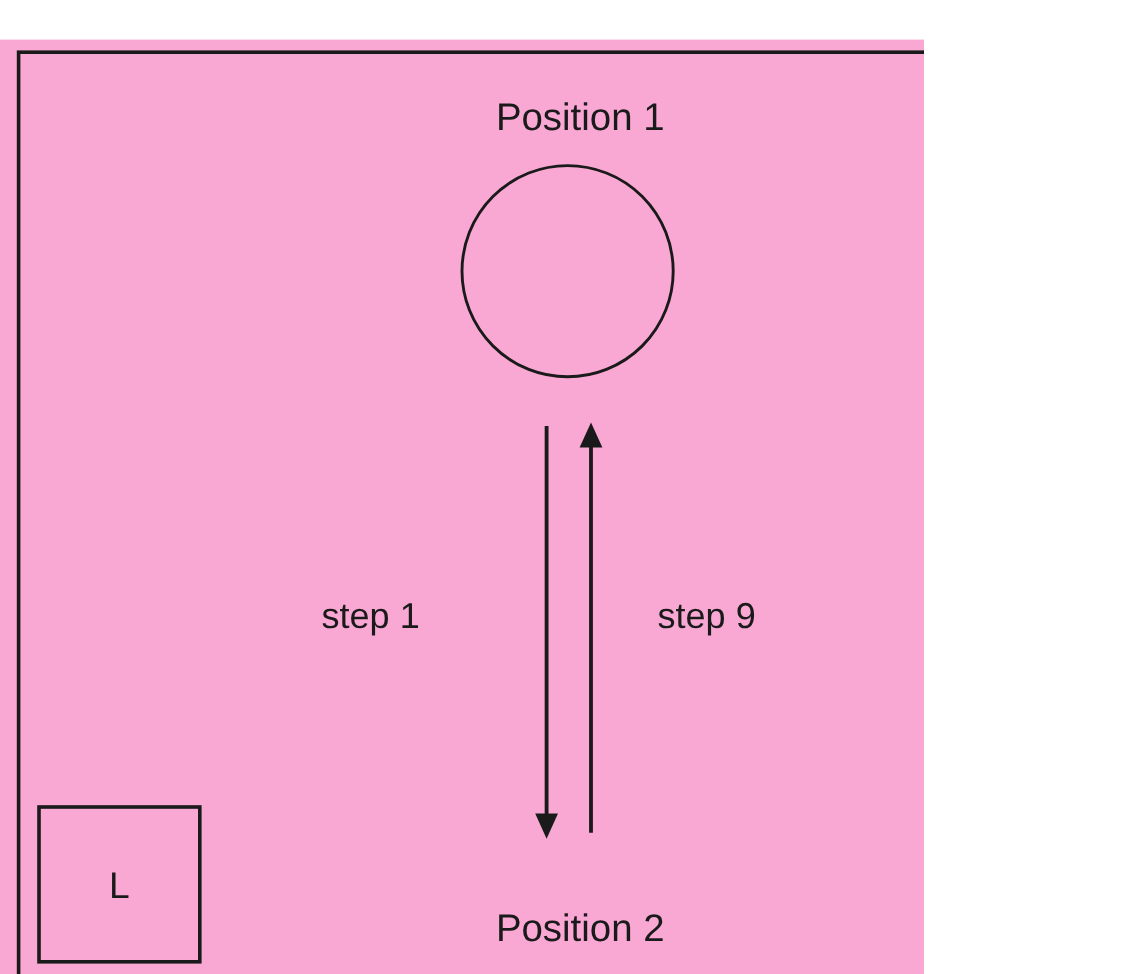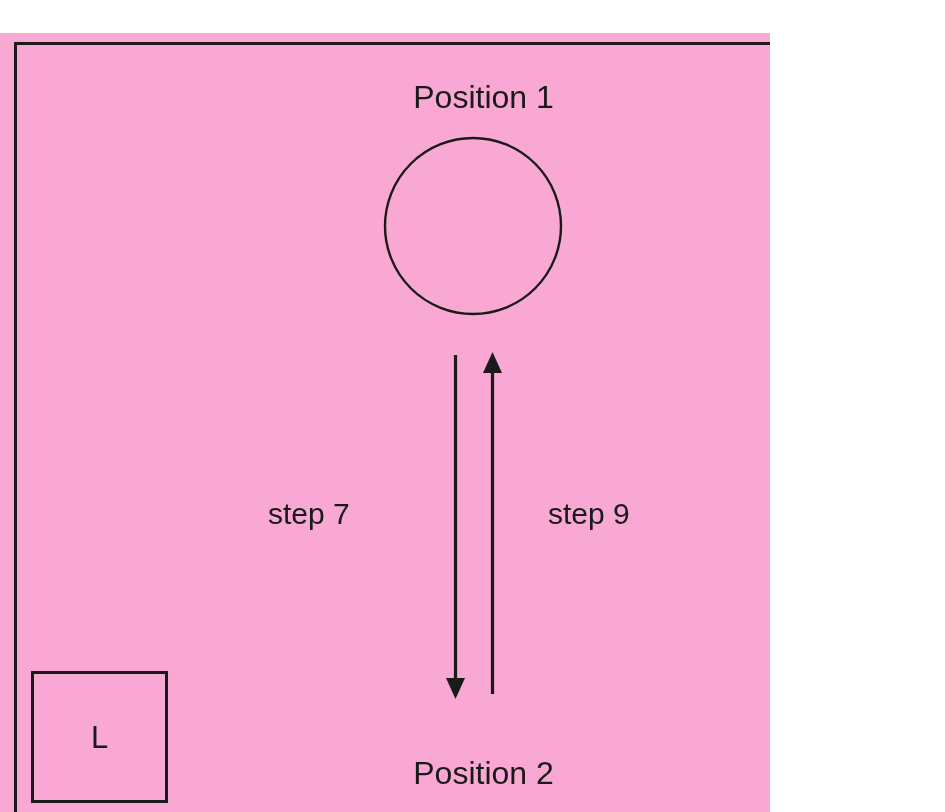--- a/index.html
+++ b/index.html
@@ -114,21 +114,21 @@
     </g>
 
     <g>
       <line x1="492.5" y1="661" x2="492.5" y2="338" stroke="#1a1a1a" stroke-width="3.2"></line>
       <polygon points="492.5,319 483.0,340 502.0,340" fill="#1a1a1a"></polygon>
     </g>
   </svg>
 
   <div class="label" id="label-position-1">Position 1</div>
 
-  <div class="label" id="label-step-1">step 7</div>
+  <div class="label" id="label-step-1">step 1</div>
 
   <div class="label" id="label-step-2">step 9</div>
 
   <div class="corner-box" id="box-left">
     <span class="box-letter">L</span>
   </div>
 
   <div class="corner-box" id="box-right">
     <span class="box-letter">R</span>
   </div>

